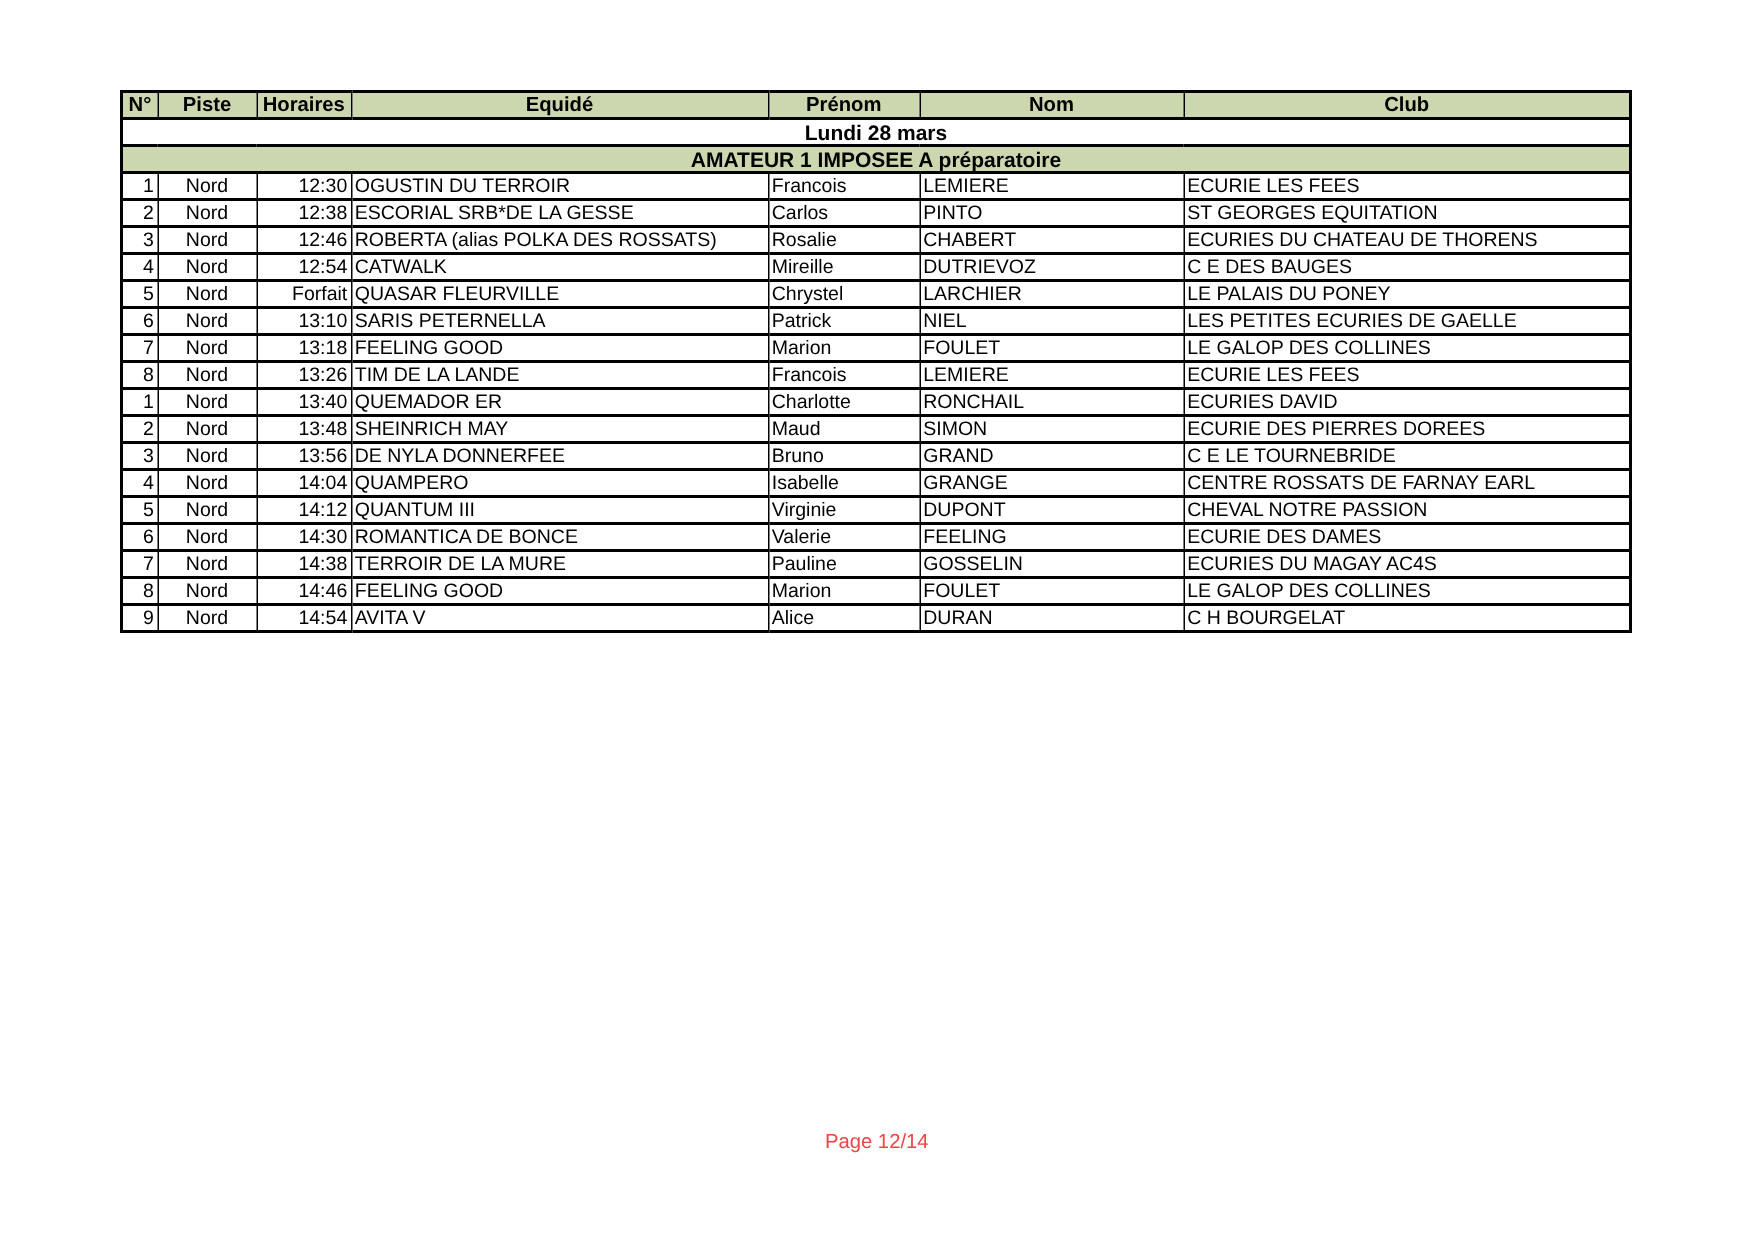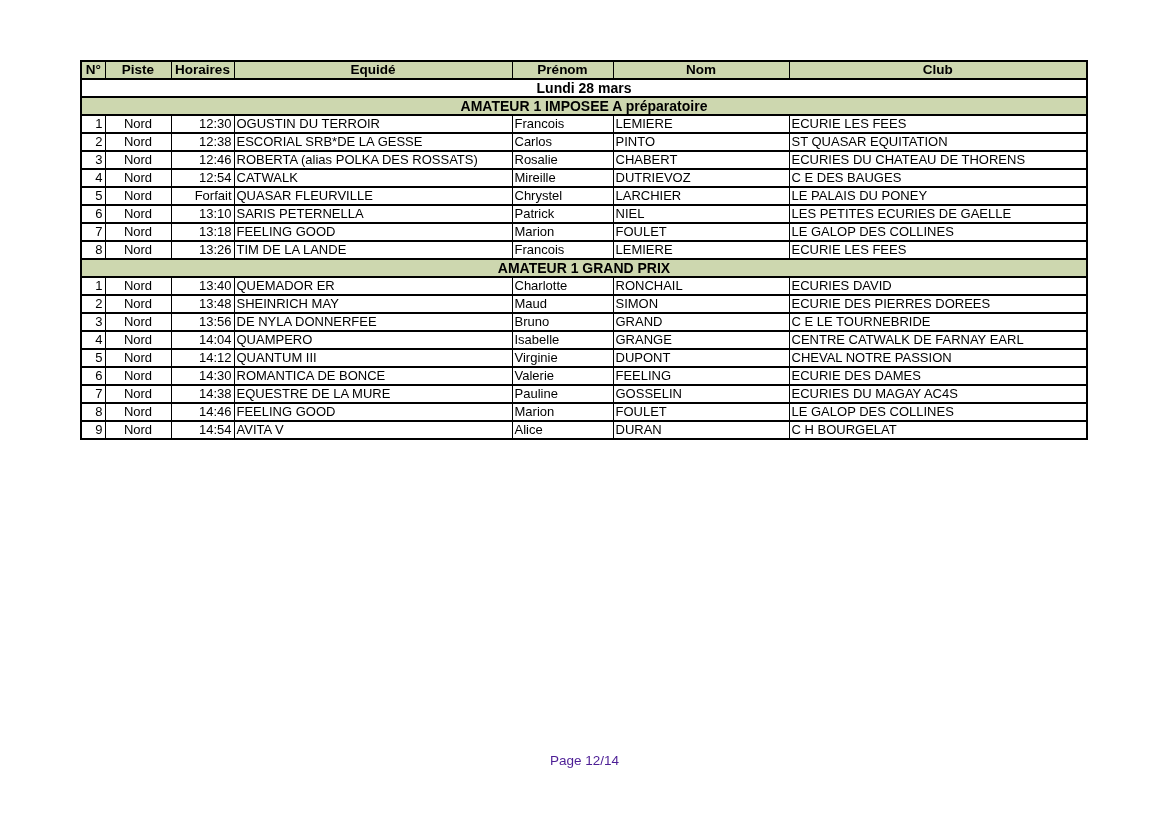--- a/index.html
+++ b/index.html
@@ -55,21 +55,21 @@
   td.c-piste { text-align: center; }
   td.c-horaires { text-align: right; }
   td.c-equide, td.c-prenom, td.c-nom, td.c-club { text-align: left; padding-left: 3px; }
 
   .footer {
     position: absolute;
     top: 753px; left: 0;
     width: 1169px;
     text-align: center;
     font-size: 13.5px;
-    color: #4c1d95;
+    color: #ef4444;
   }
 </style>
 </head>
 <body>
 
 <div class="page">
 
   <table class="schedule">
     <colgroup>
       <col style="width:24px">
@@ -107,21 +107,21 @@
           <td class="c-nom">LEMIERE</td>
           <td class="c-club">ECURIE LES FEES</td>
         </tr>
         <tr>
           <td class="c-num">2</td>
           <td class="c-piste">Nord</td>
           <td class="c-horaires">12:38</td>
           <td class="c-equide">ESCORIAL SRB*DE LA GESSE</td>
           <td class="c-prenom">Carlos</td>
           <td class="c-nom">PINTO</td>
-          <td class="c-club">ST QUASAR EQUITATION</td>
+          <td class="c-club">ST GEORGES EQUITATION</td>
         </tr>
         <tr>
           <td class="c-num">3</td>
           <td class="c-piste">Nord</td>
           <td class="c-horaires">12:46</td>
           <td class="c-equide">ROBERTA (alias POLKA DES ROSSATS)</td>
           <td class="c-prenom">Rosalie</td>
           <td class="c-nom">CHABERT</td>
           <td class="c-club">ECURIES DU CHATEAU DE THORENS</td>
         </tr>
@@ -163,23 +163,20 @@
         </tr>
         <tr>
           <td class="c-num">8</td>
           <td class="c-piste">Nord</td>
           <td class="c-horaires">13:26</td>
           <td class="c-equide">TIM DE LA LANDE</td>
           <td class="c-prenom">Francois</td>
           <td class="c-nom">LEMIERE</td>
           <td class="c-club">ECURIE LES FEES</td>
         </tr>
-        <tr class="section-row">
-          <td colspan="7">AMATEUR 1 GRAND PRIX</td>
-        </tr>
         <tr>
           <td class="c-num">1</td>
           <td class="c-piste">Nord</td>
           <td class="c-horaires">13:40</td>
           <td class="c-equide">QUEMADOR ER</td>
           <td class="c-prenom">Charlotte</td>
           <td class="c-nom">RONCHAIL</td>
           <td class="c-club">ECURIES DAVID</td>
         </tr>
         <tr>
@@ -200,21 +197,21 @@
           <td class="c-nom">GRAND</td>
           <td class="c-club">C E LE TOURNEBRIDE</td>
         </tr>
         <tr>
           <td class="c-num">4</td>
           <td class="c-piste">Nord</td>
           <td class="c-horaires">14:04</td>
           <td class="c-equide">QUAMPERO</td>
           <td class="c-prenom">Isabelle</td>
           <td class="c-nom">GRANGE</td>
-          <td class="c-club">CENTRE CATWALK DE FARNAY EARL</td>
+          <td class="c-club">CENTRE ROSSATS DE FARNAY EARL</td>
         </tr>
         <tr>
           <td class="c-num">5</td>
           <td class="c-piste">Nord</td>
           <td class="c-horaires">14:12</td>
           <td class="c-equide">QUANTUM III</td>
           <td class="c-prenom">Virginie</td>
           <td class="c-nom">DUPONT</td>
           <td class="c-club">CHEVAL NOTRE PASSION</td>
         </tr>
@@ -224,21 +221,21 @@
           <td class="c-horaires">14:30</td>
           <td class="c-equide">ROMANTICA DE BONCE</td>
           <td class="c-prenom">Valerie</td>
           <td class="c-nom">FEELING</td>
           <td class="c-club">ECURIE DES DAMES</td>
         </tr>
         <tr>
           <td class="c-num">7</td>
           <td class="c-piste">Nord</td>
           <td class="c-horaires">14:38</td>
-          <td class="c-equide">EQUESTRE DE LA MURE</td>
+          <td class="c-equide">TERROIR DE LA MURE</td>
           <td class="c-prenom">Pauline</td>
           <td class="c-nom">GOSSELIN</td>
           <td class="c-club">ECURIES DU MAGAY AC4S</td>
         </tr>
         <tr>
           <td class="c-num">8</td>
           <td class="c-piste">Nord</td>
           <td class="c-horaires">14:46</td>
           <td class="c-equide">FEELING GOOD</td>
           <td class="c-prenom">Marion</td>

